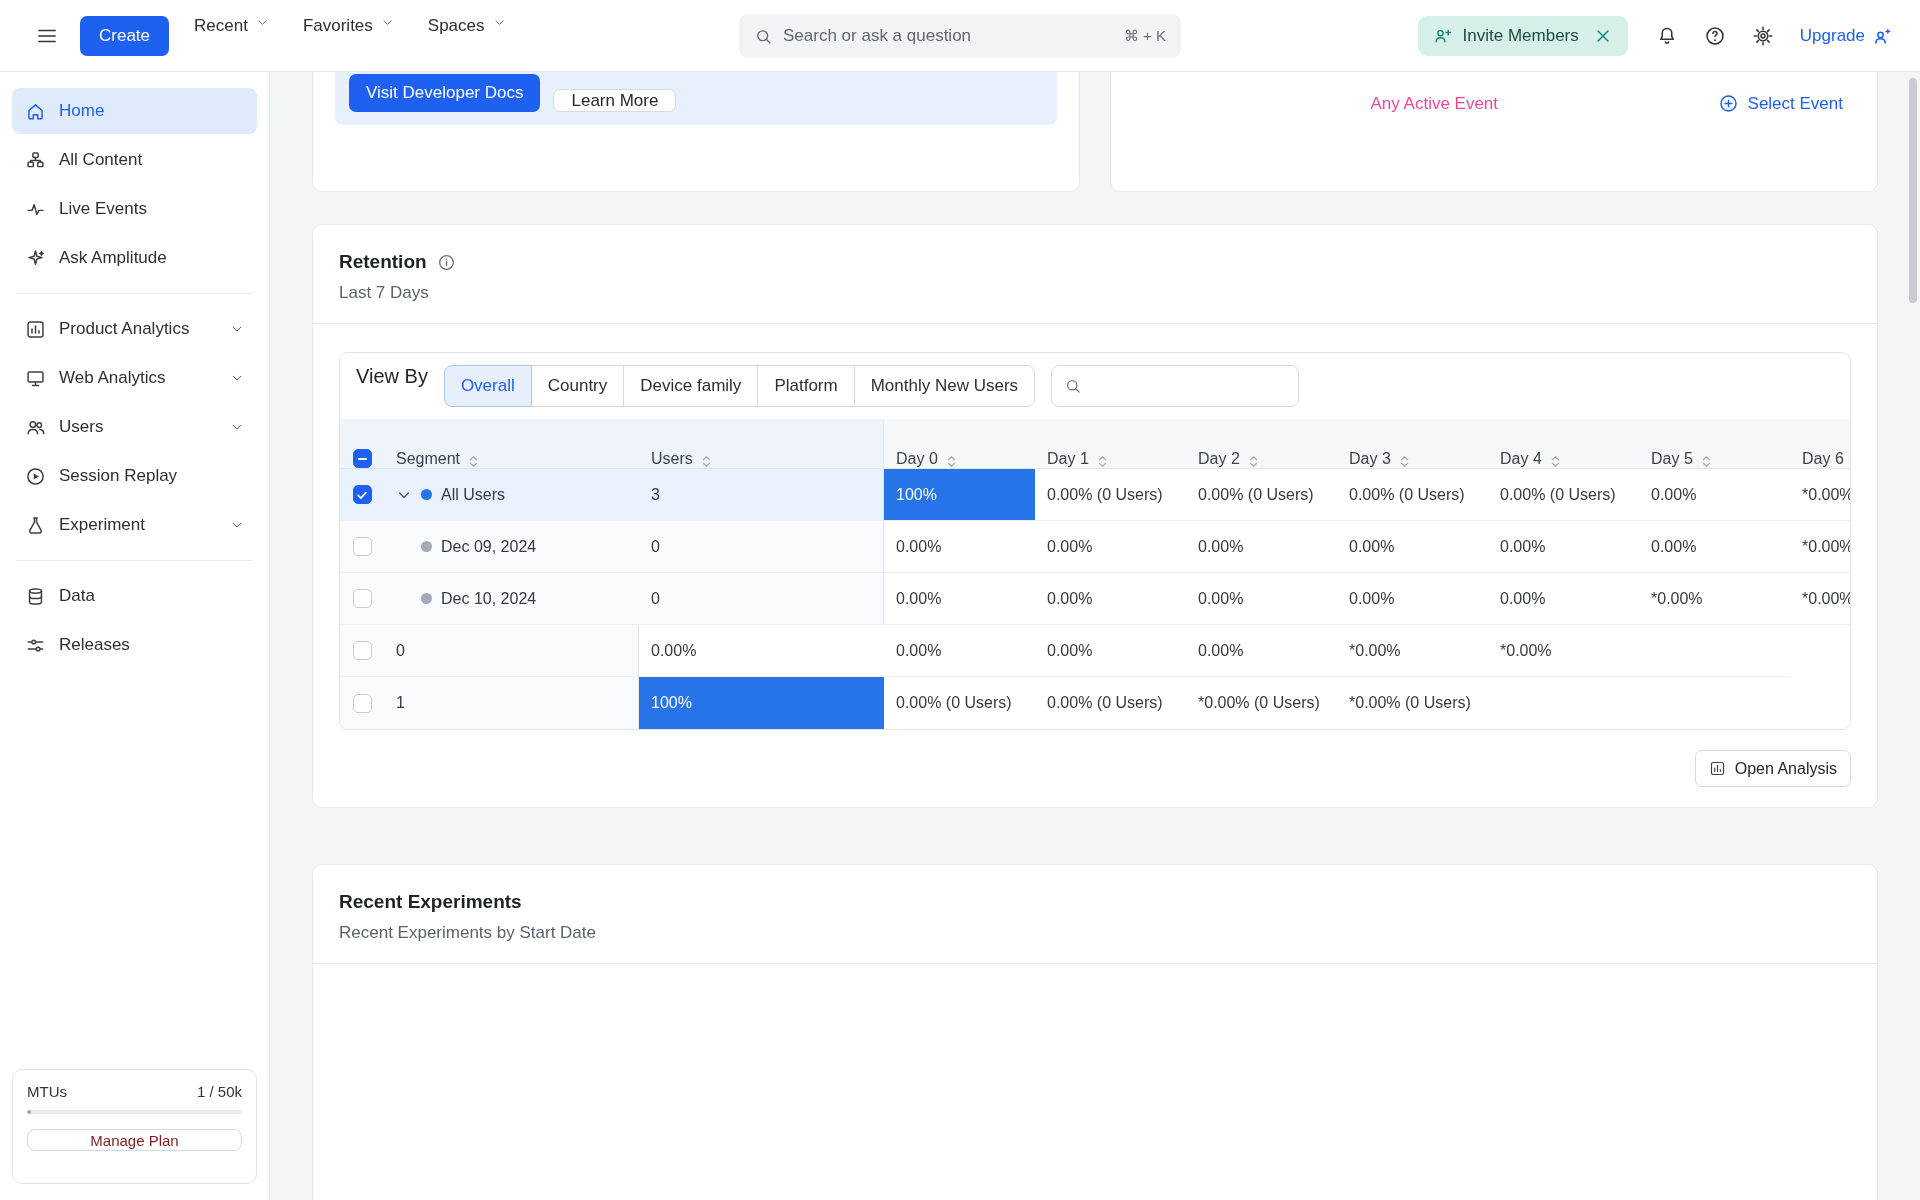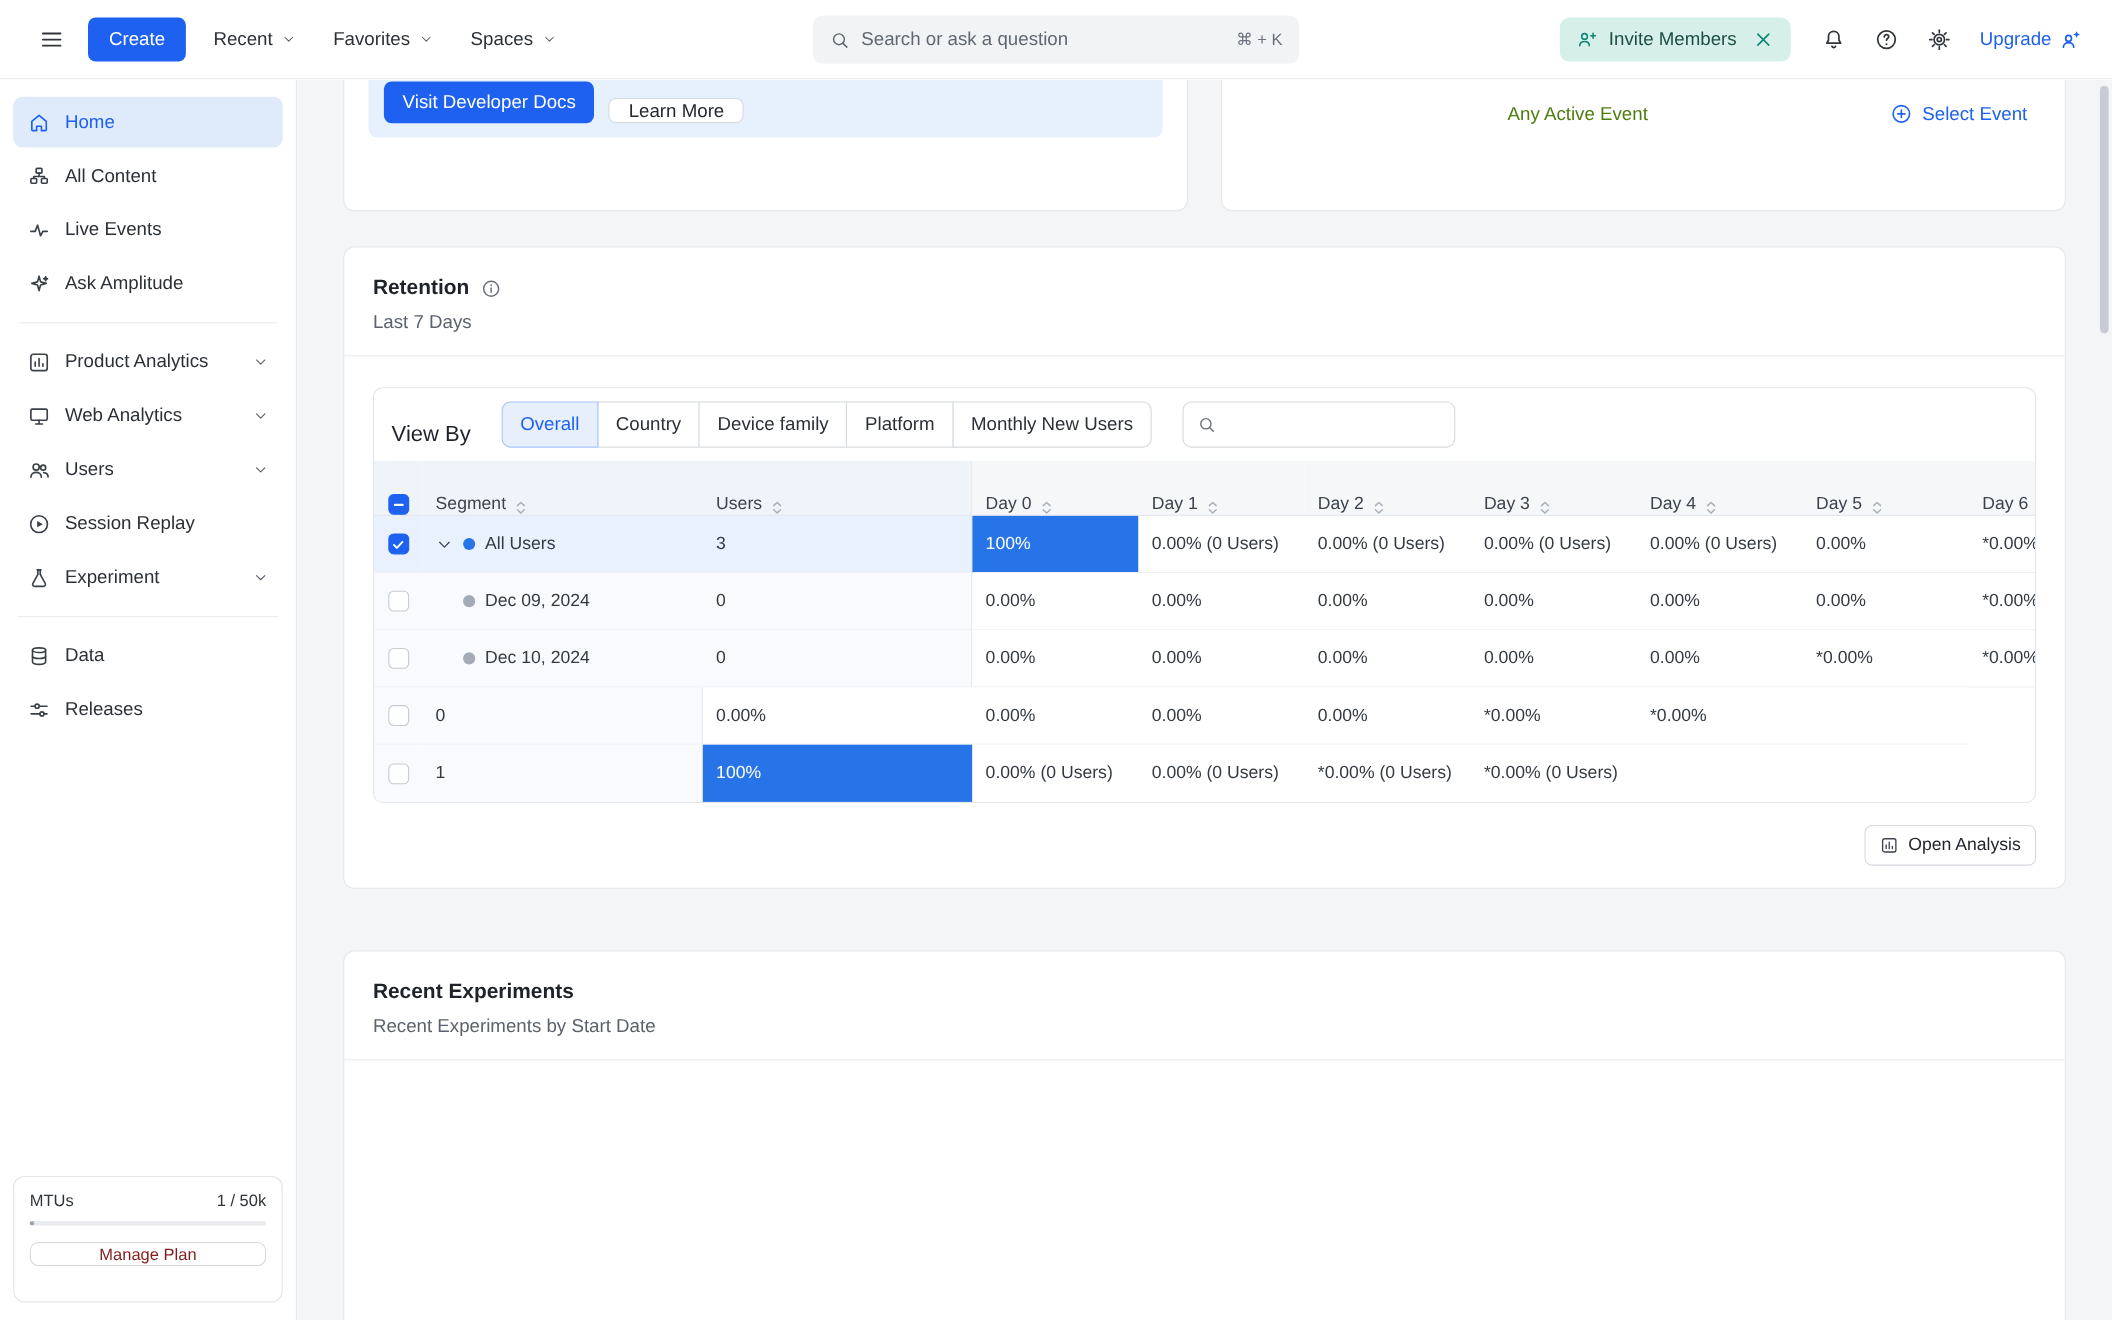--- a/index.html
+++ b/index.html
@@ -9,21 +9,21 @@
   input{font-family:inherit;border:none;outline:none;background:transparent}
   .ic{display:inline-flex;flex:none}
   .ic svg{width:100%;height:100%}
 
   
   .topbar{position:fixed;top:0;left:0;width:1920px;height:72px;background:#fff;border-bottom:1px solid #e7e9ed;display:flex;align-items:center;padding:0 26px;z-index:20}
   .icon-btn{width:42px;height:42px;display:flex;align-items:center;justify-content:center;color:#30353c;border-radius:8px}
   .icon-btn .ic{width:22px;height:22px}
   .create-btn{background:var(--accent,#1e61f0);color:#fff;font-size:17px;font-weight:500;height:40px;padding:0 19px;border-radius:7px;margin-left:12px}
   .top-menus{display:flex;align-items:center;margin-left:8px}
-  .top-menu{display:flex;align-items:center;gap:8px;font-size:17px;color:#2b3036;padding:0 17px;height:40px}
+  .top-menu{display:flex;align-items:flex-start;gap:8px;font-size:17px;color:#2b3036;padding:0 17px;height:40px}
   .top-menu .ic{width:13px;height:13px;color:#555c66}
   .searchbar{position:absolute;left:50%;top:14px;transform:translateX(-50%);width:442px;height:44px;background:#f2f3f5;border-radius:9px;display:flex;align-items:center;padding:0 15px;gap:10px;color:#5f6770}
   .searchbar .ic{width:19px;height:19px}
   .searchbar input{flex:1;font-size:17px;color:#2b3036}
   .searchbar input::placeholder{color:#5f6770}
   .kbd{font-size:15px;color:#6a717b;white-space:nowrap}
   .top-right{margin-left:auto;display:flex;align-items:center;gap:6px}
   .invite-pill{display:flex;align-items:center;gap:10px;background:var(--invite-bg,#d6efe9);color:var(--invite-fg,#1d4d44);height:40px;padding:0 15px;border-radius:9px;font-size:17px;margin-right:12px;cursor:pointer}
   .invite-pill .ic{width:20px;height:20px;color:var(--invite-icon,#0d8577)}
   .invite-x{width:16px;height:16px;margin-left:4px}
@@ -46,33 +46,33 @@
 
   
   .main{position:absolute;top:72px;left:270px;right:0;bottom:0;background:#f4f5f7;overflow:hidden;padding:0 42px}
   .card{background:#fff;border:1px solid #e5e7eb;border-radius:10px}
   .row-top{display:flex;gap:30px;margin-top:-58px}
   .card-top{width:768px;height:178px;position:relative}
   .docs-banner{margin:14px 22px 0;height:96px;background:#e7f1fd;border-radius:8px;display:flex;align-items:flex-end;padding:0 14px 13px;gap:13px}
   .btn-primary{background:var(--accent,#1e61f0);color:#fff;font-size:17px;height:38px;padding:0 17px;border-radius:7px}
   .btn-secondary{background:#fff;border:1px solid #d5dae0;color:#23272e;font-size:17px;height:23px;padding:0 17px;border-radius:7px}
   .event-row{position:absolute;top:78px;left:40px;right:34px;display:flex;align-items:center}
-  .event-text{flex:1;text-align:center;font-size:17px;color:#4d7c0f}
+  .event-text{flex:1;text-align:center;font-size:17px;color:#ec4899}
   .select-event{display:flex;align-items:center;gap:9px;color:var(--accent,#1e61f0);font-size:17px;cursor:pointer}
   .select-event .ic{width:21px;height:21px}
 
   .retention-card{margin-top:32px}
   .card-head{padding:26px 26px 20px;border-bottom:1px solid #e8eaee}
   .card-title-row{display:flex;align-items:center;gap:10px}
   .card-title{font-size:19px;font-weight:700;color:#1e2329;line-height:22px}
   .info-ic{width:19px;height:19px;color:#6a7280;cursor:pointer}
   .card-sub{margin-top:10px;font-size:17px;color:#5b626c}
   .retention-body{padding:28px 26px 20px}
   .panel{border:1px solid #e2e5ea;border-radius:9px;overflow:hidden;background:#fff}
-  .toolbar{display:flex;align-items:flex-end;padding:12px 16px;gap:28px}
+  .toolbar{display:flex;align-items:flex-start;padding:12px 16px;gap:16px}
   .viewby{font-size:20px;color:#1e2329}
   .tabs{display:flex}
   .vb-tab{font-size:17px;color:#2b3036;background:#fff;border:1px solid #d6dade;padding:0 16px;height:42px;margin-left:-1px;position:relative}
   .vb-tab:first-child{border-radius:8px 0 0 8px;margin-left:0}
   .vb-tab:last-child{border-radius:0 8px 8px 0}
   .vb-tab.active{background:#e7effd;color:var(--accent,#1e61f0);border-color:#a9c6f5;z-index:1}
   .tab-search{display:flex;align-items:center;width:248px;height:42px;border:1px solid #d6dade;border-radius:8px;padding:0 12px;color:#6a717b;gap:8px}
   .tab-search .ic{width:18px;height:18px}
 
   .grid-row{display:grid;grid-template-columns:44px 255px 245px repeat(7,151px)}

